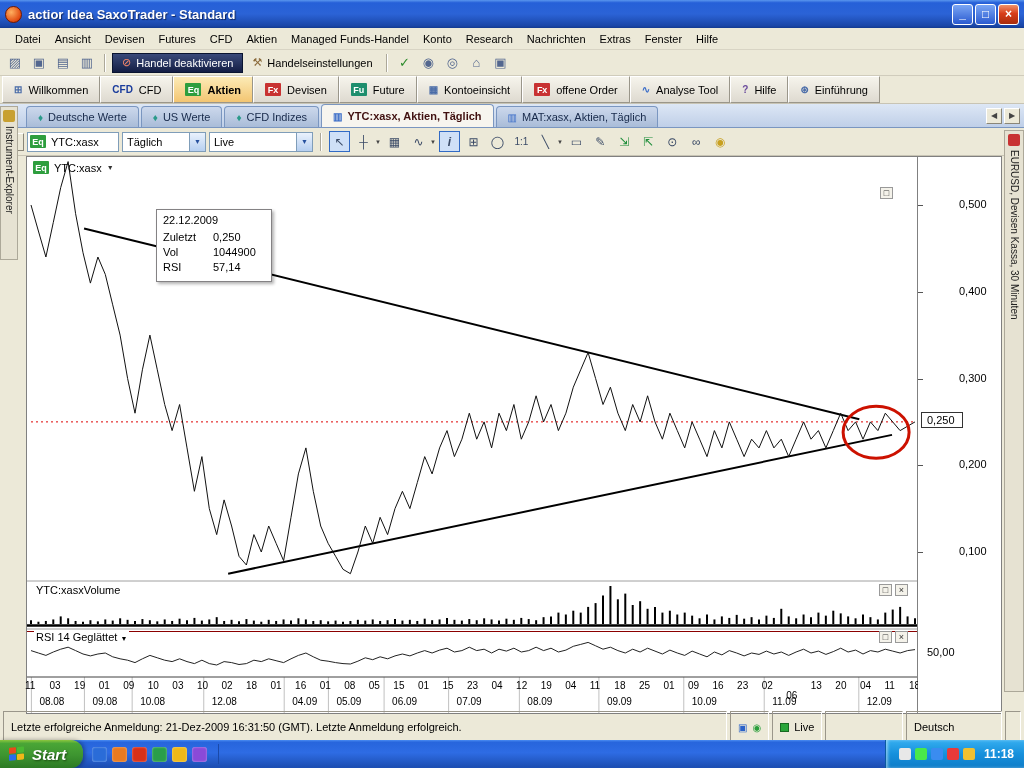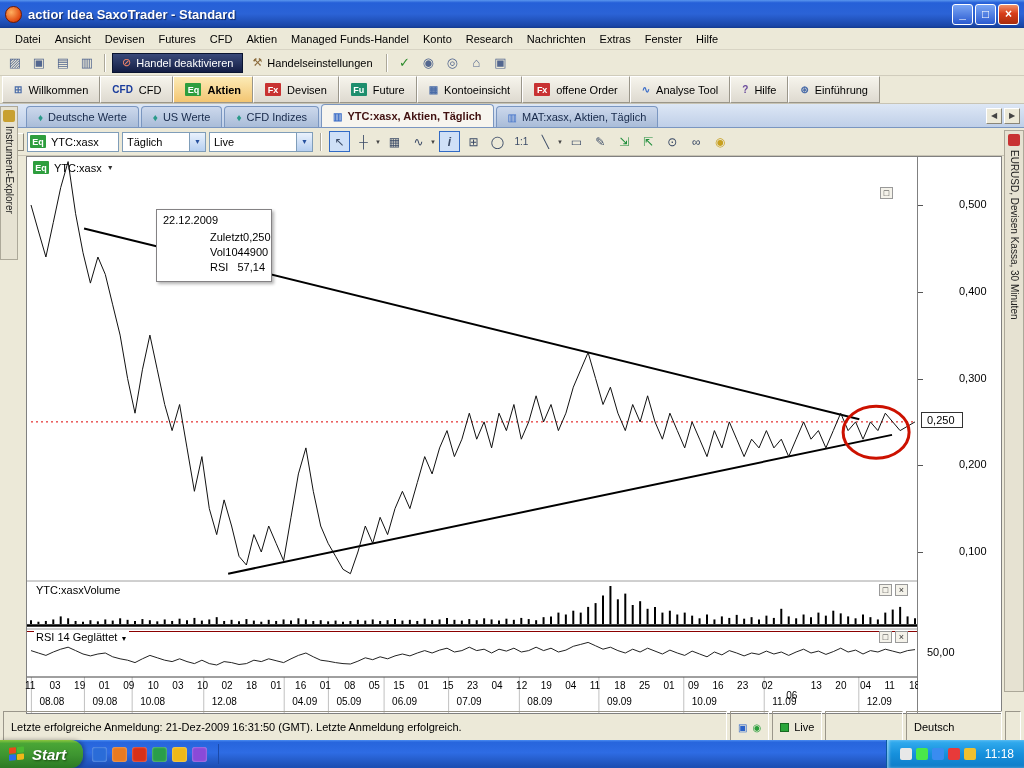--- a/index.html
+++ b/index.html
@@ -98,21 +98,21 @@
     padding:0 7px; z-index:5; align-items:center; }
   .pane-header .pane-label { background:#fff; padding:0 2px; }
   .pane-ctrls { display:flex; gap:3px; }
   #vol-header { top:427px; }
   #rsi-header { top:474px; }
 
   .tooltip { position:absolute; left:129px; top:52px; width:116px; background:#fff;
     border:1px solid #848284; box-shadow:2px 2px 3px rgba(0,0,0,.3); padding:4px 6px 6px; z-index:6; }
   .tt-date { padding-bottom:4px; }
   .tt-row { display:flex; line-height:15px; }
-  .tt-label { width:50px;margin-left:47px; }
+  .tt-label { width:50px; }
 
   .x-day   { position:absolute; top:523px; font-size:10px; }
   .x-month { position:absolute; top:539px; font-size:10px; }
 
   
   .price-axis { position:absolute; left:918px; top:156px; width:84px; height:558px; background:#fff;
     border:1px solid #808080; border-left:none; }
   .axis-label { position:absolute; left:9px;padding-left:32px; }
   .axis-tick { position:absolute; left:0; width:5px; height:1px; background:#555; }
   .current-price { position:absolute; left:3px; padding:1px 7px 1px 5px; border:1px solid #333; background:#fff; }
@@ -146,21 +146,21 @@
   .task-btn { width:152px; height:22px; margin-left:4px; border-radius:3px;
     background:linear-gradient(180deg,#6aa0f4,#3f7ce8 40%,#2e6adc); border:1px solid #1a4aa8;
     display:flex; align-items:center; gap:6px; padding:0 6px; color:#fff; white-space:nowrap; overflow:hidden; }
   .task-btn.active { background:linear-gradient(180deg,#1d4fae,#2a62cc); box-shadow:inset 1px 1px 3px rgba(0,0,0,.45); }
   .task-icon { width:13px; height:13px; border-radius:2px; flex:none; }
   .tray { margin-left:auto; height:28px;
     background:linear-gradient(180deg,#35aef0 0%,#1690dc 50%,#0e7cc8 100%);
     border-left:1px solid #0a5aa0; box-shadow:inset 2px 0 3px rgba(255,255,255,.45);
     display:flex; align-items:center; gap:5px; padding:0 10px 0 13px; color:#fff; }
   .tray-icon { width:12px; height:12px; border-radius:2px; }
-  .clock { font-size:12px; margin-left:4px; }
+  .clock { font-size:12px; margin-left:4px;font-weight:bold; }
 </style>
 </head>
 <body>
 
 <div class="titlebar">
   <div class="app-icon"></div>
   <div class="title">actior Idea SaxoTrader - Standard</div>
   <div class="win-btn win-min">_</div>
   <div class="win-btn win-max">□</div>
   <div class="win-btn win-close">×</div>

